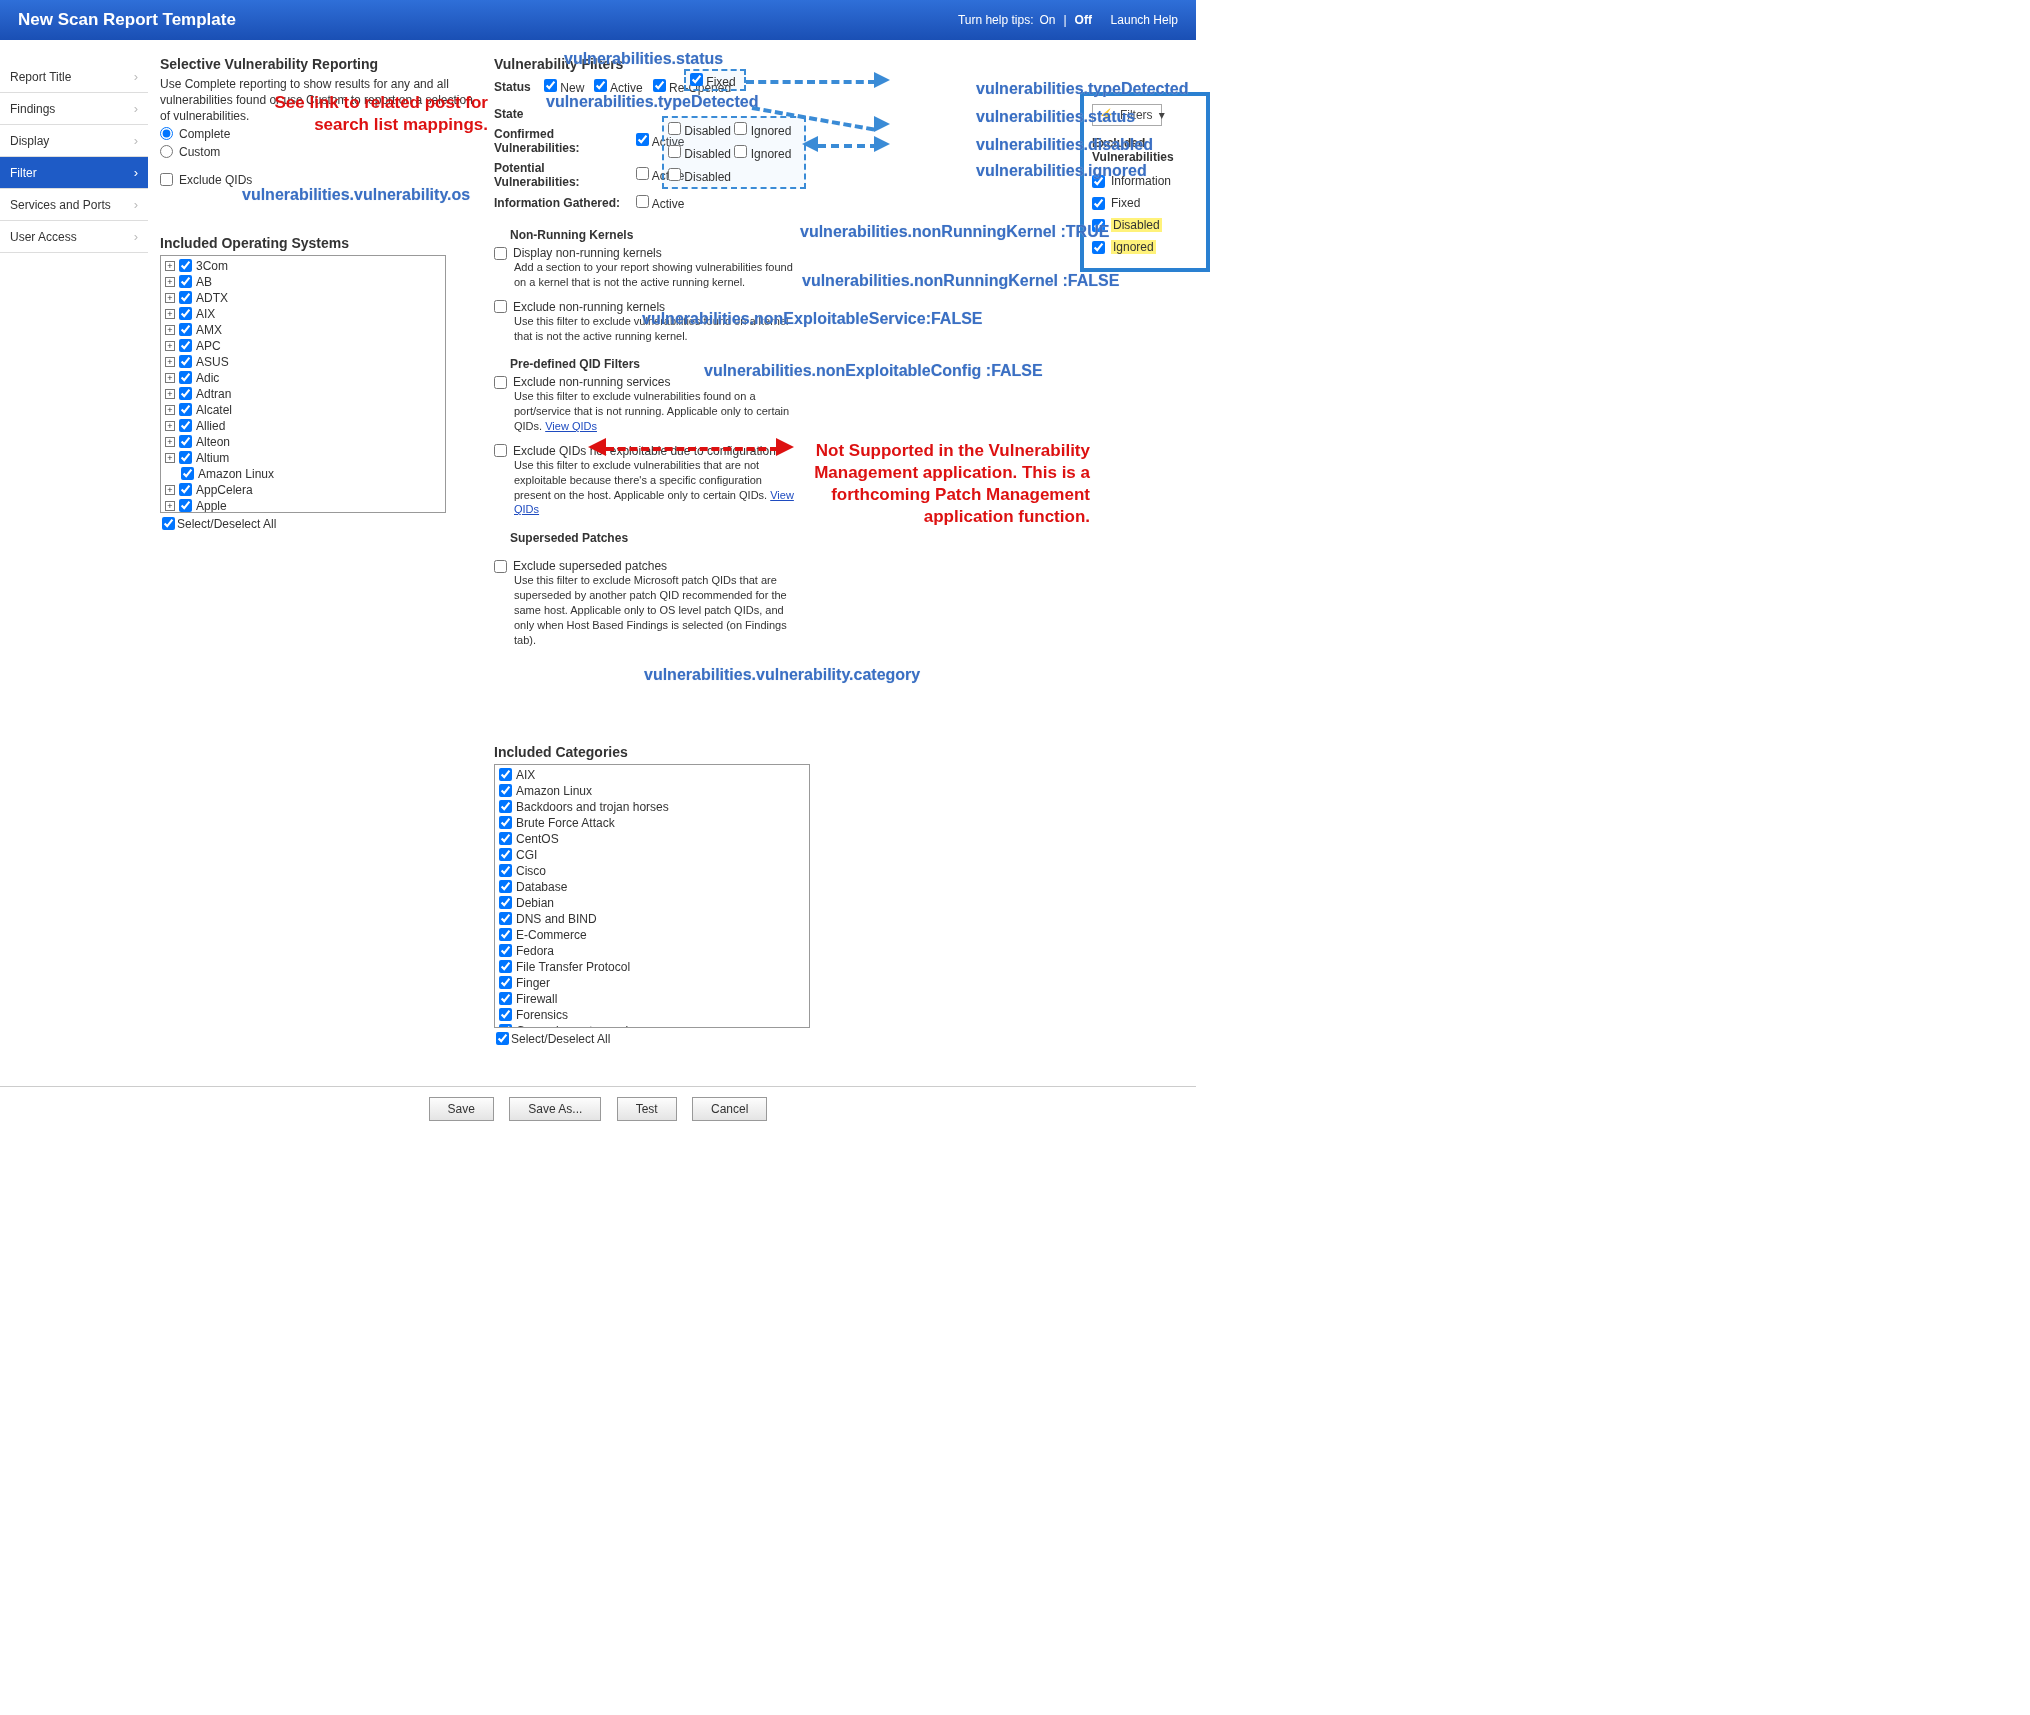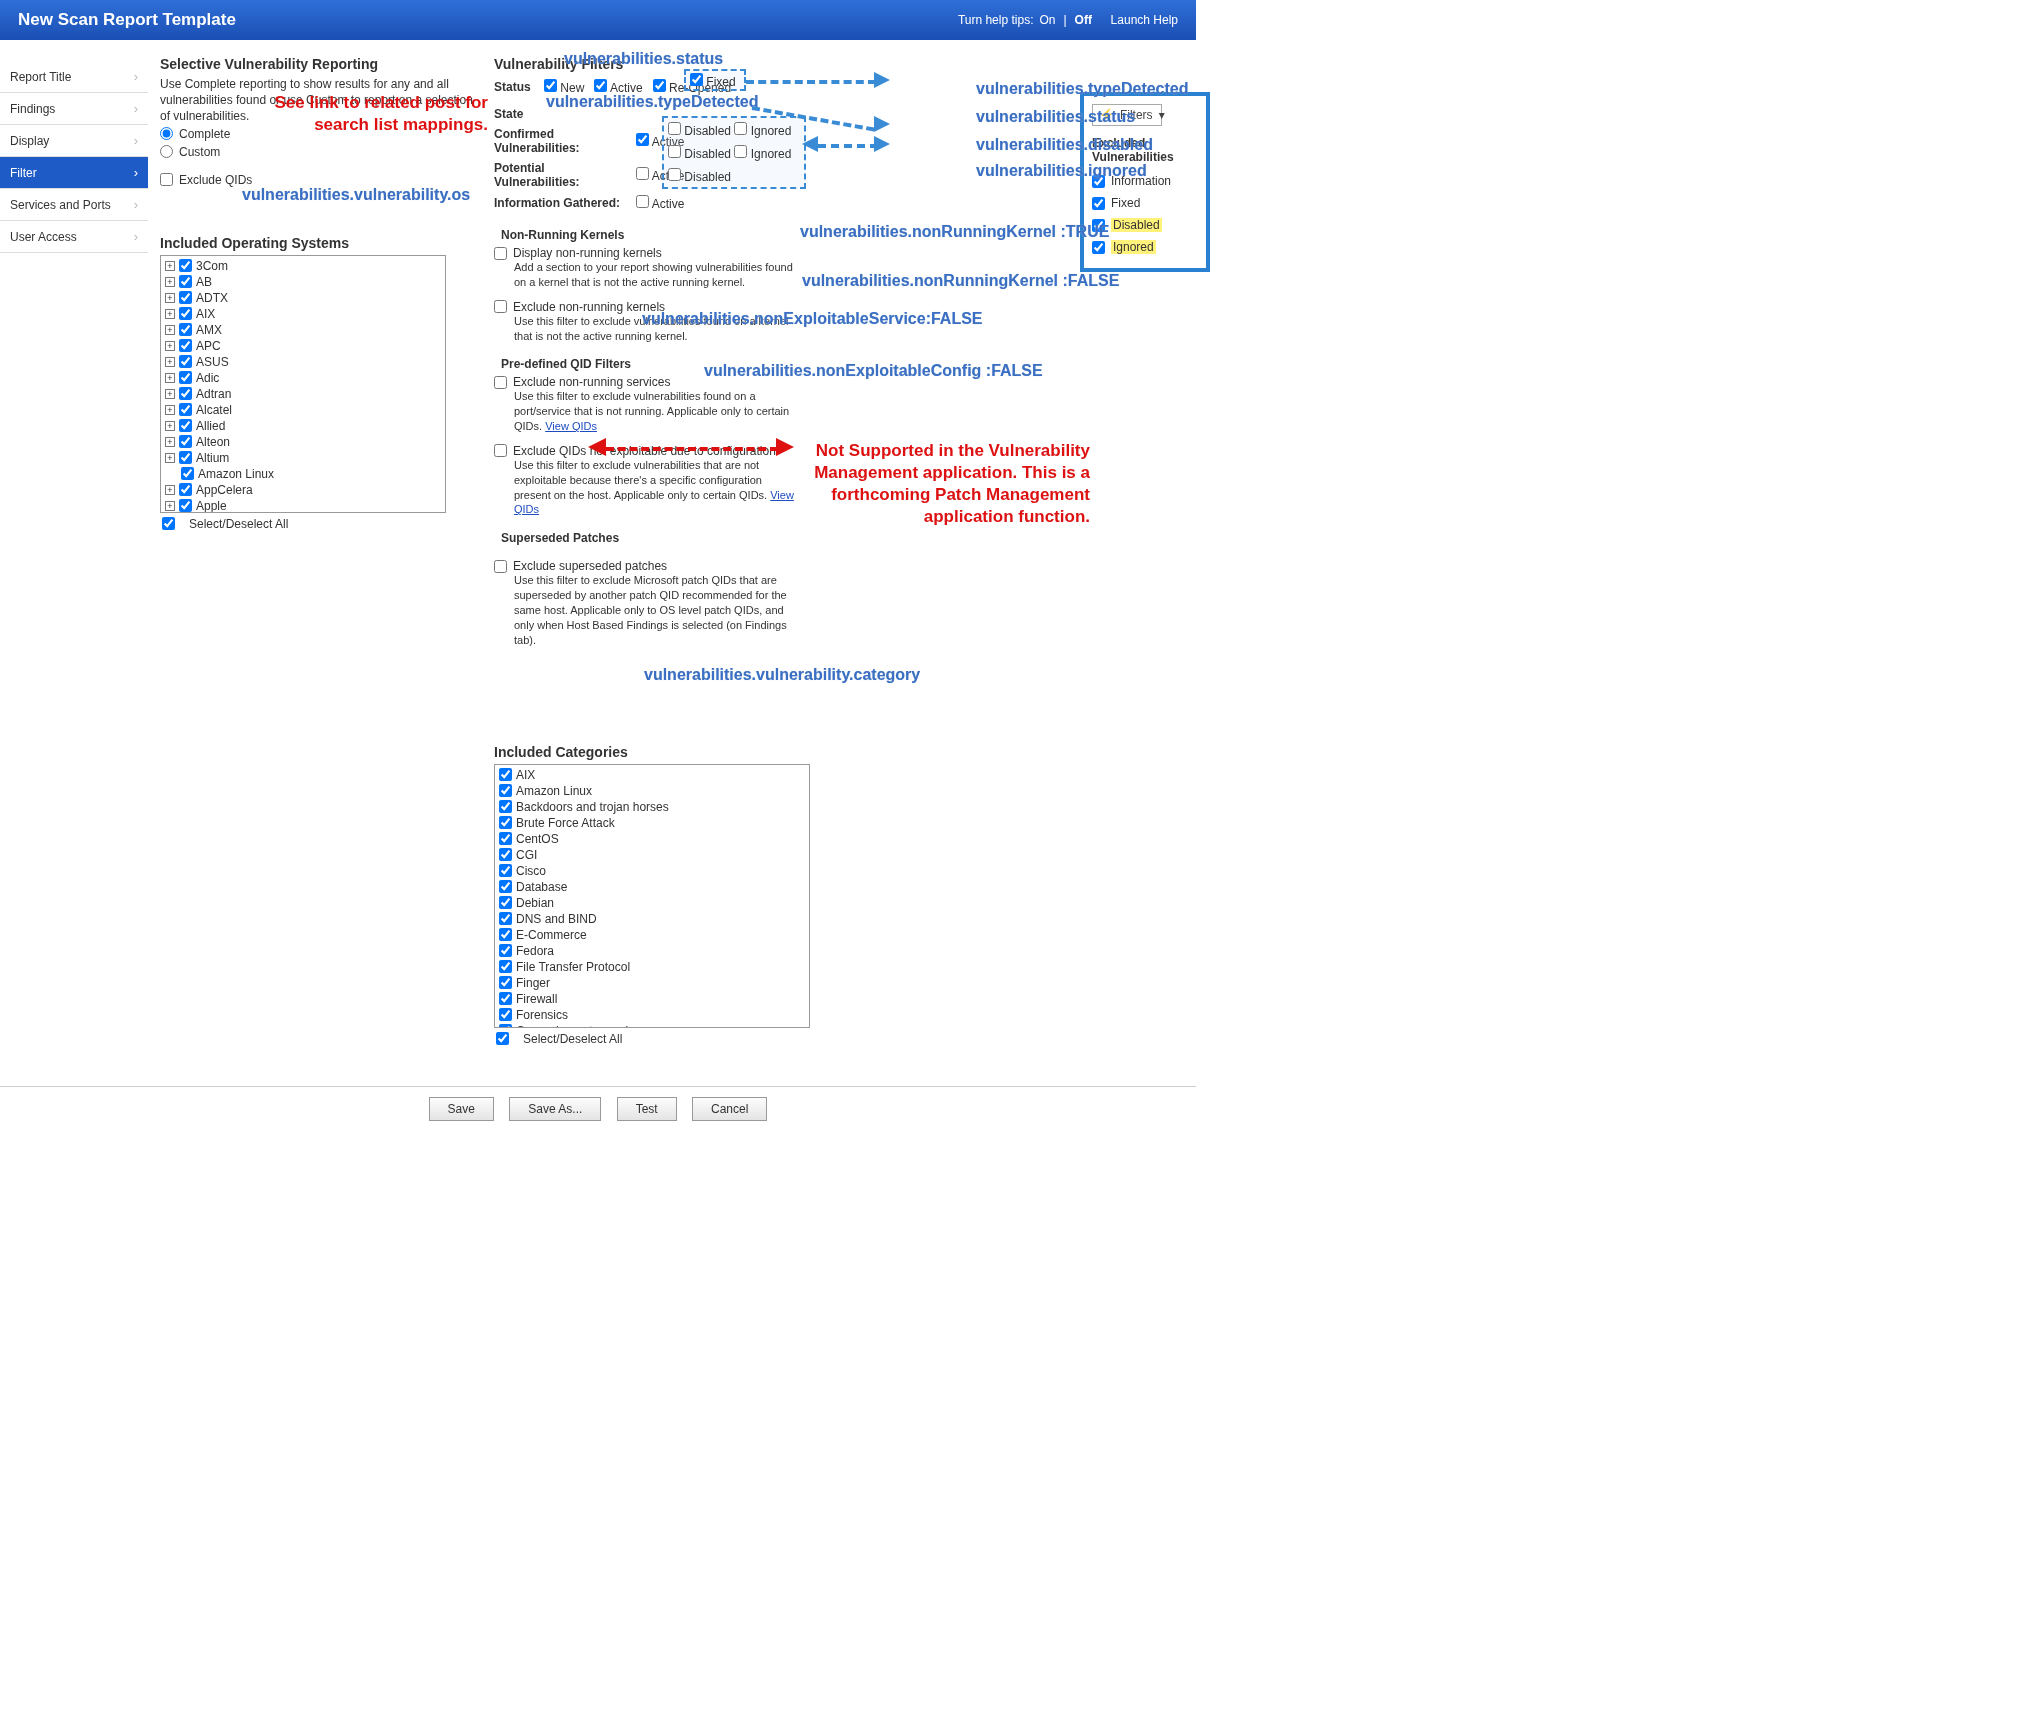--- a/index.html
+++ b/index.html
@@ -17,24 +17,24 @@
   .sidenav-item.active .chev { color:#fff; }
   .content { flex:1; padding: 10px 12px; position:relative; }
   .section-title { font-weight:bold; font-size:14px; margin:6px 0 4px; }
   .subtext { font-size:12px; color:#333; max-width:320px; line-height:1.35;}
   .radio-row, .check-row { display:flex; align-items:center; gap:6px; padding:2px 0; font-size:12px;}
   .left-col { width:320px; float:left; }
   .mid-col { margin-left: 334px; }
   .listbox { border:1px solid #999; width: 286px; height: 258px; overflow-y:scroll; background:#fff; padding:2px 2px; font-size:12px;}
   .list-item { display:flex; align-items:center; gap:4px; padding:1px 2px;}
   .list-item .plus { width:10px; height:10px; border:1px solid #777; font-size:9px; text-align:center; line-height:8px; background:#fff;}
-  .sel-all { display:flex; align-items:center; gap:14px; padding:4px 0 0 2px; font-size:12px;}
+  .sel-all { display:flex; align-items:center; gap:2px; padding:4px 0 0 2px; font-size:12px;}
   .vf-label { font-weight:bold; font-size:12px; display:inline-block; width:132px;}
   .vf-row { display:flex; align-items:center; gap:10px; padding:3px 0;}
-  .vf-sub { font-weight:bold; font-size:12px; margin:14px 7px 2px; }
+  .vf-sub { font-weight:bold; font-size:12px; margin:14px 16px 2px; }
   .vf-desc { font-size:11px; color:#333; margin-left:20px; max-width:280px; line-height:1.35;}
   .vf-check-line { display:flex; align-items:center; gap:6px; margin:4px 0 0 0; font-size:12px;}
   .link { color:#1e4bc0; text-decoration:underline; cursor:pointer;}
   .panel { position:absolute; top:52px; right:-14px; border:4px solid #2a80d1; background:#fff; width:130px; padding:8px 8px 10px 8px;}
   .panel .filters-head { border:1px solid #aaa; padding:3px 6px; font-size:12px; color:#444; display:flex; align-items:center; gap:6px; margin-bottom:10px; width:70px;}
   .panel .filters-head .funnel { font-size:12px;}
   .panel .hd { font-weight:bold; font-size:12px; margin-bottom:6px;}
   .panel .item { display:flex; align-items:center; gap:6px; font-size:12px; padding:4px 0;}
   .panel .hl { background:#fff27a; padding:0 2px;}
   .annot { position:absolute; color:#3a6fc4; font-size:16px; font-weight:bold; font-family:"Comic Sans MS", cursive, sans-serif; text-shadow:0 0 1px #bcd; pointer-events:none;}

